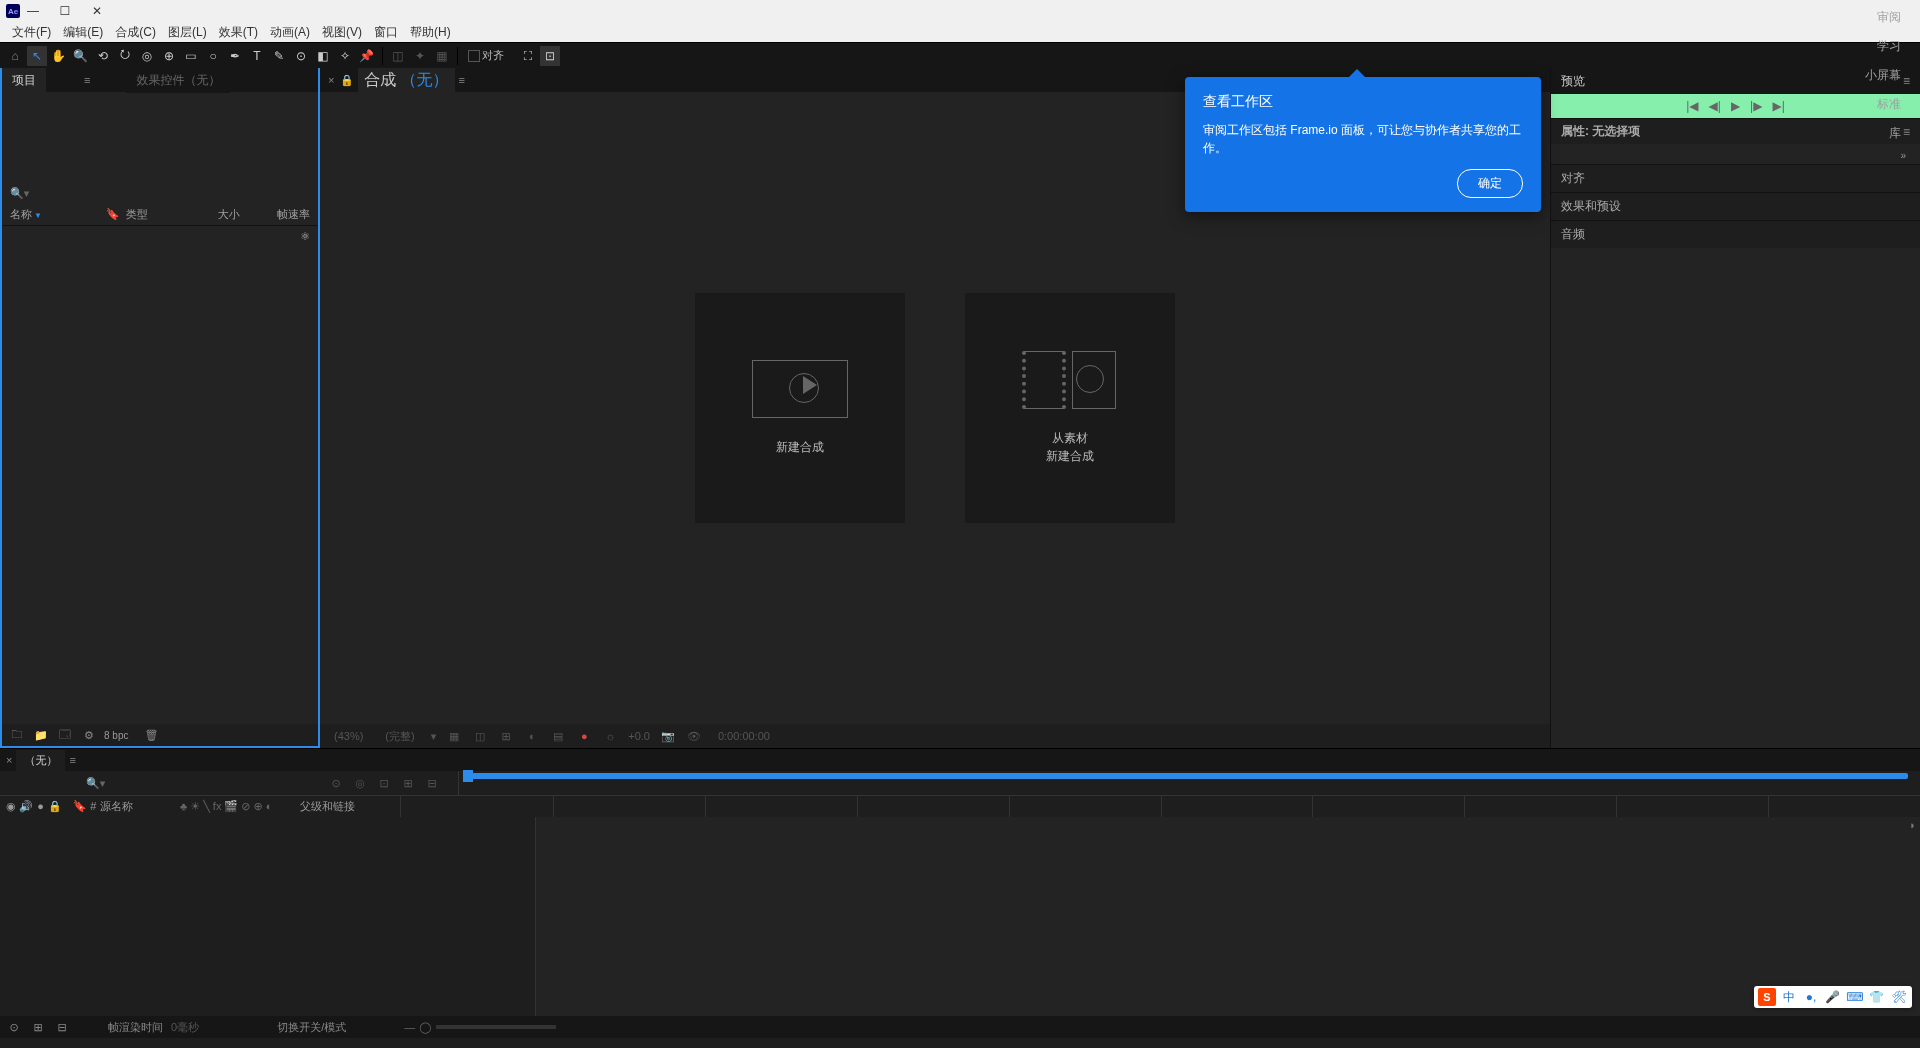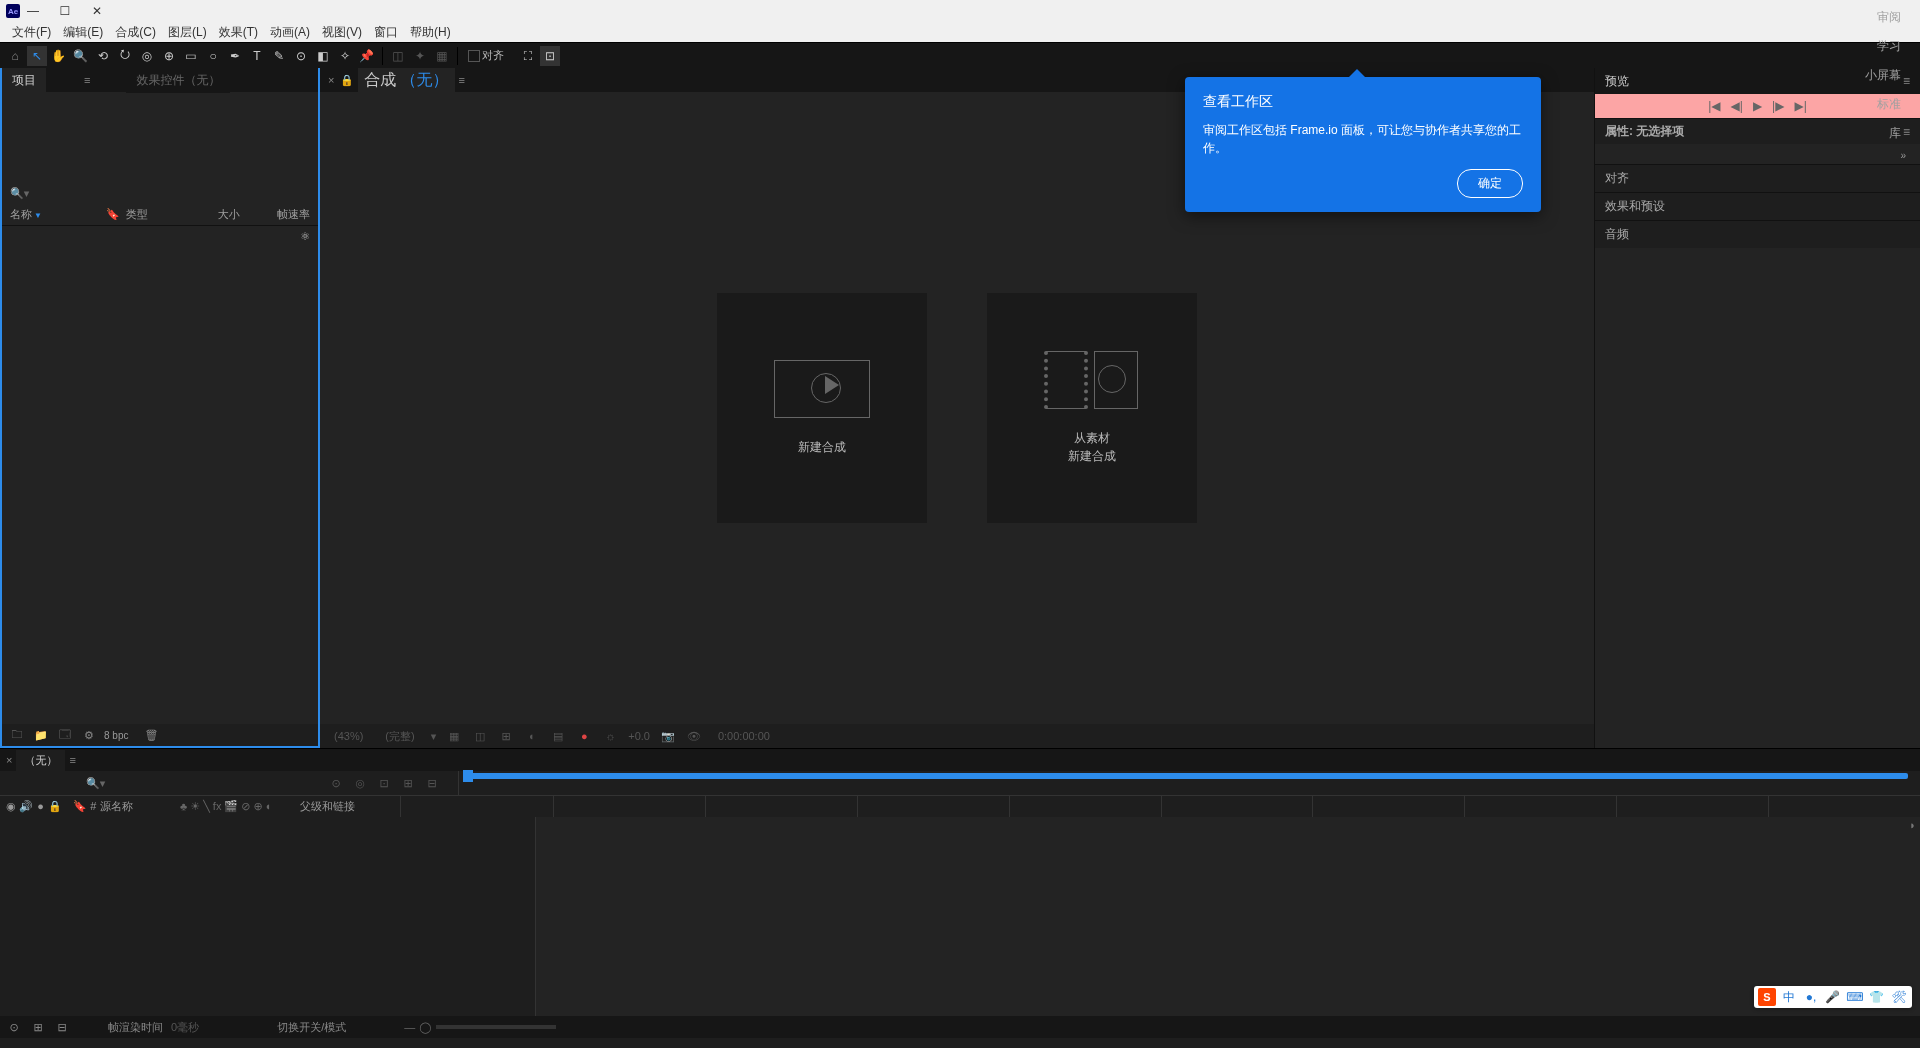--- a/index.html
+++ b/index.html
@@ -70,21 +70,21 @@
 .comp-card .cicon.mat { display: flex; gap: 6px; border: none; }
 .comp-card .cicon.mat .film { width: 44px; height: 58px; border: 1.5px solid #666; }
 .comp-card .cicon.mat .film.dots { border-left: 4px dotted #666; border-right: 4px dotted #666; }
 .comp-card .cicon.mat .arr { position: absolute; right: 14px; top: 14px; width: 28px; height: 28px; border: 1.5px solid #666; border-radius: 50%; }
 .comp-card .txt { color: #bbb; font-size: 12px; text-align: center; line-height: 1.5; }
 .comp-footer { height: 24px; background: #1e1e1e; display: flex; align-items: center; padding: 0 8px; gap: 10px; color: #555; font-size: 11px; }
 .comp-footer .pill { padding: 0 6px; }
 .comp-footer .icon { width: 16px; text-align: center; }
 
 
-.right { width: 326px; background: #fca5a5; display: flex; flex-direction: column; border-left: 1px solid #111; }
+.right { width: 370px; background: #86efac; display: flex; flex-direction: column; border-left: 1px solid #111; }
 .right .panel-h { height: 26px; display: flex; align-items: center; padding: 0 10px; background: #161616; color: #ccc; font-size: 12px; }
 .right .panel-h .burger { margin-left: auto; color: #888; }
 .right .preview-ctl { height: 24px; display: flex; align-items: center; justify-content: center; gap: 10px; color: #666; font-size: 12px; }
 .right .attr { height: 26px; display: flex; align-items: center; padding: 0 10px; background: #1e1e1e; color: #aaa; font-size: 12px; border-top: 1px solid #111; font-weight: bold; }
 .right .attr .burger { margin-left: auto; color: #888; }
 .right .sub { height: 28px; display: flex; align-items: center; padding: 0 10px; background: #1e1e1e; color: #aaa; font-size: 12px; border-top: 1px solid #111; cursor: pointer; }
 .right .spacer { flex: 1; background: #232323; }
 
 
 .popup { position: absolute; left: 1185px; top: 77px; width: 356px; background: #1473e6; color: #fff; border-radius: 4px; padding: 16px 18px 14px; box-shadow: 0 4px 16px rgba(0,0,0,0.5); z-index: 100; }

